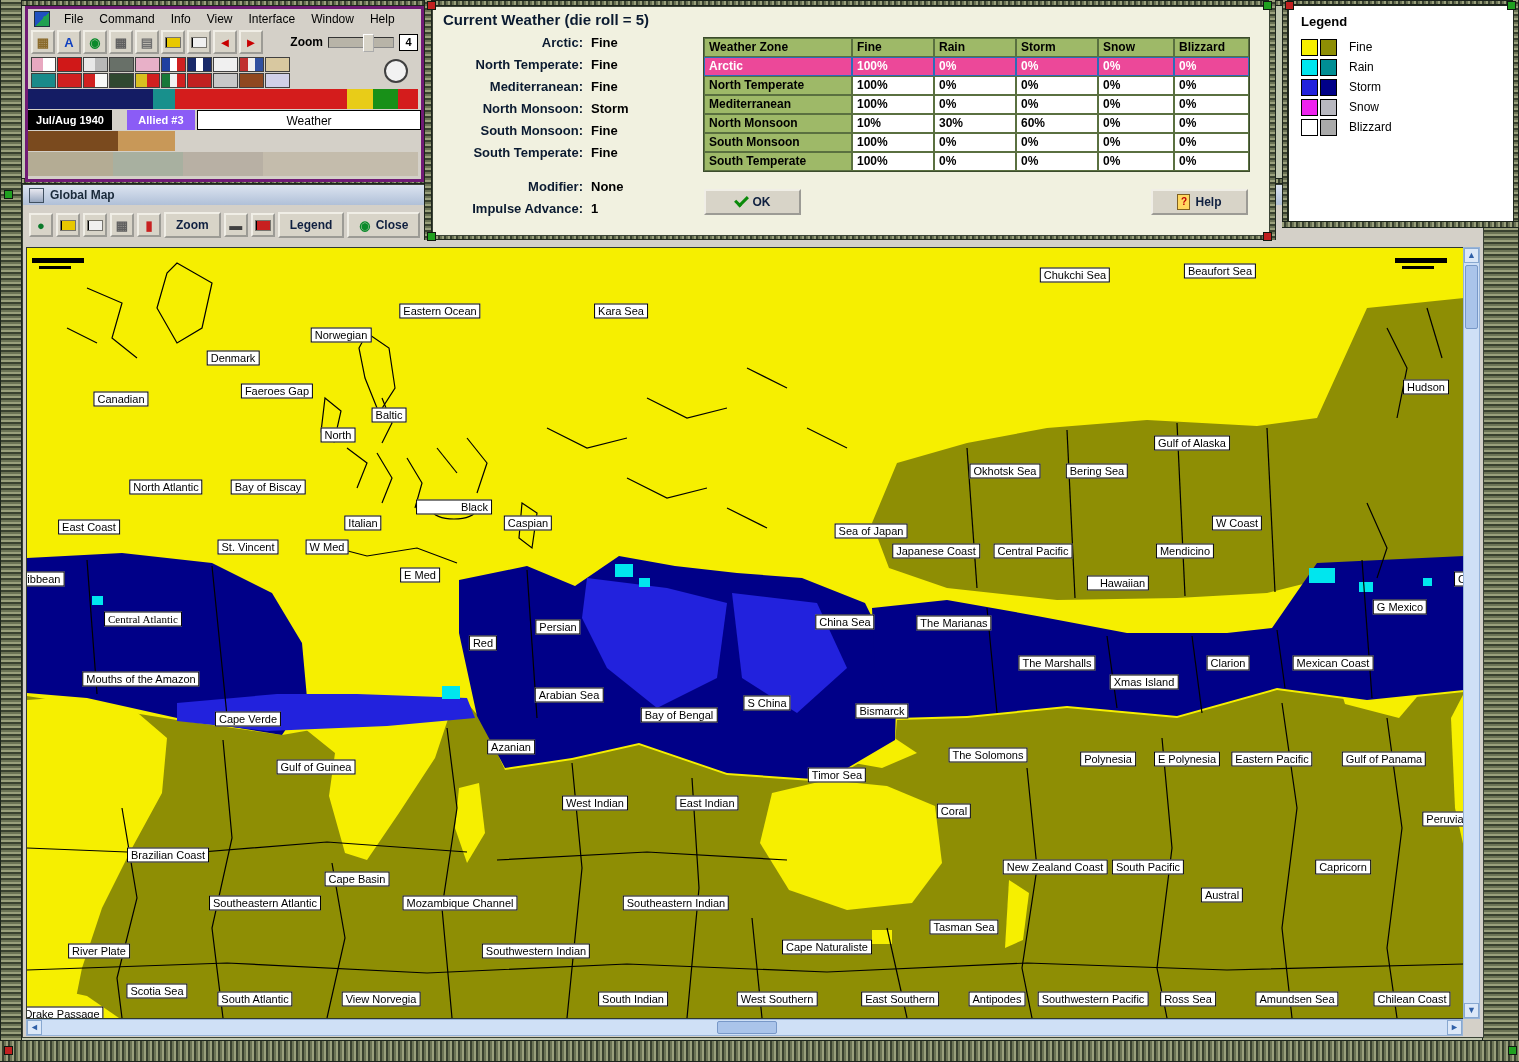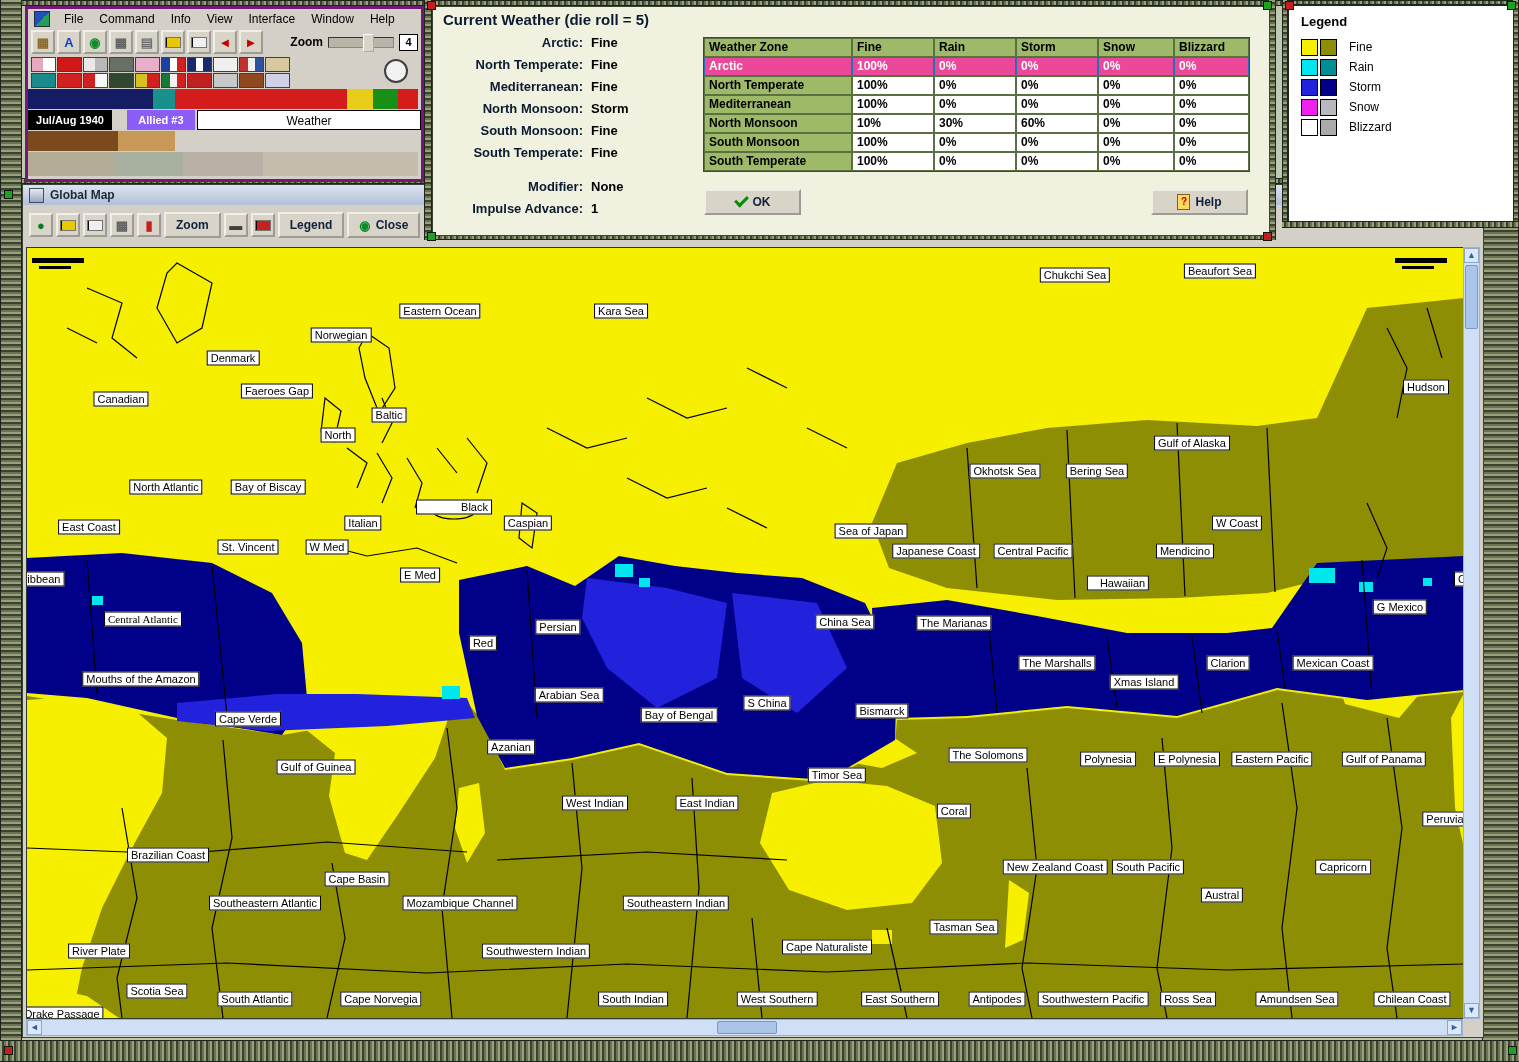--- a/index.html
+++ b/index.html
@@ -282,21 +282,21 @@
         <div class="map-label" style="left: 238px; top: 655px;">Southeastern Atlantic</div>
         <div class="map-label" style="left: 433px; top: 655px;">Mozambique Channel</div>
         <div class="map-label" style="left: 649px; top: 655px;">Southeastern Indian</div>
         <div class="map-label" style="left: 800px; top: 655px; margin-top: 44px;">Cape Naturaliste</div>
         <div class="map-label" style="left: 1195px; top: 647px;">Austral</div>
         <div class="map-label" style="left: 937px; top: 679px;">Tasman Sea</div>
         <div class="map-label" style="left: 72px; top: 703px;">River Plate</div>
         <div class="map-label" style="left: 509px; top: 703px;">Southwestern Indian</div>
         <div class="map-label" style="left: 130px; top: 743px;">Scotia Sea</div>
         <div class="map-label" style="left: 228px; top: 751px;">South Atlantic</div>
-        <div class="map-label" style="left: 354px; top: 751px;">Cape Norvegia</div>
+        <div class="map-label" style="left: 354px; top: 751px;">View Norvegia</div>
         <div class="map-label" style="left: 606px; top: 751px;">South Indian</div>
         <div class="map-label" style="left: 750px; top: 751px;">West Southern</div>
         <div class="map-label" style="left: 873px; top: 751px;">East Southern</div>
         <div class="map-label" style="left: 970px; top: 751px;">Antipodes</div>
         <div class="map-label" style="left: 1066px; top: 751px;">Southwestern Pacific</div>
         <div class="map-label" style="left: 1161px; top: 751px;">Ross Sea</div>
         <div class="map-label" style="left: 1270px; top: 751px;">Amundsen Sea</div>
         <div class="map-label" style="left: 1385px; top: 751px;">Chilean Coast</div>
         <div class="map-label" style="left: 35px; top: 766px;">Drake Passage</div>
       </div>

